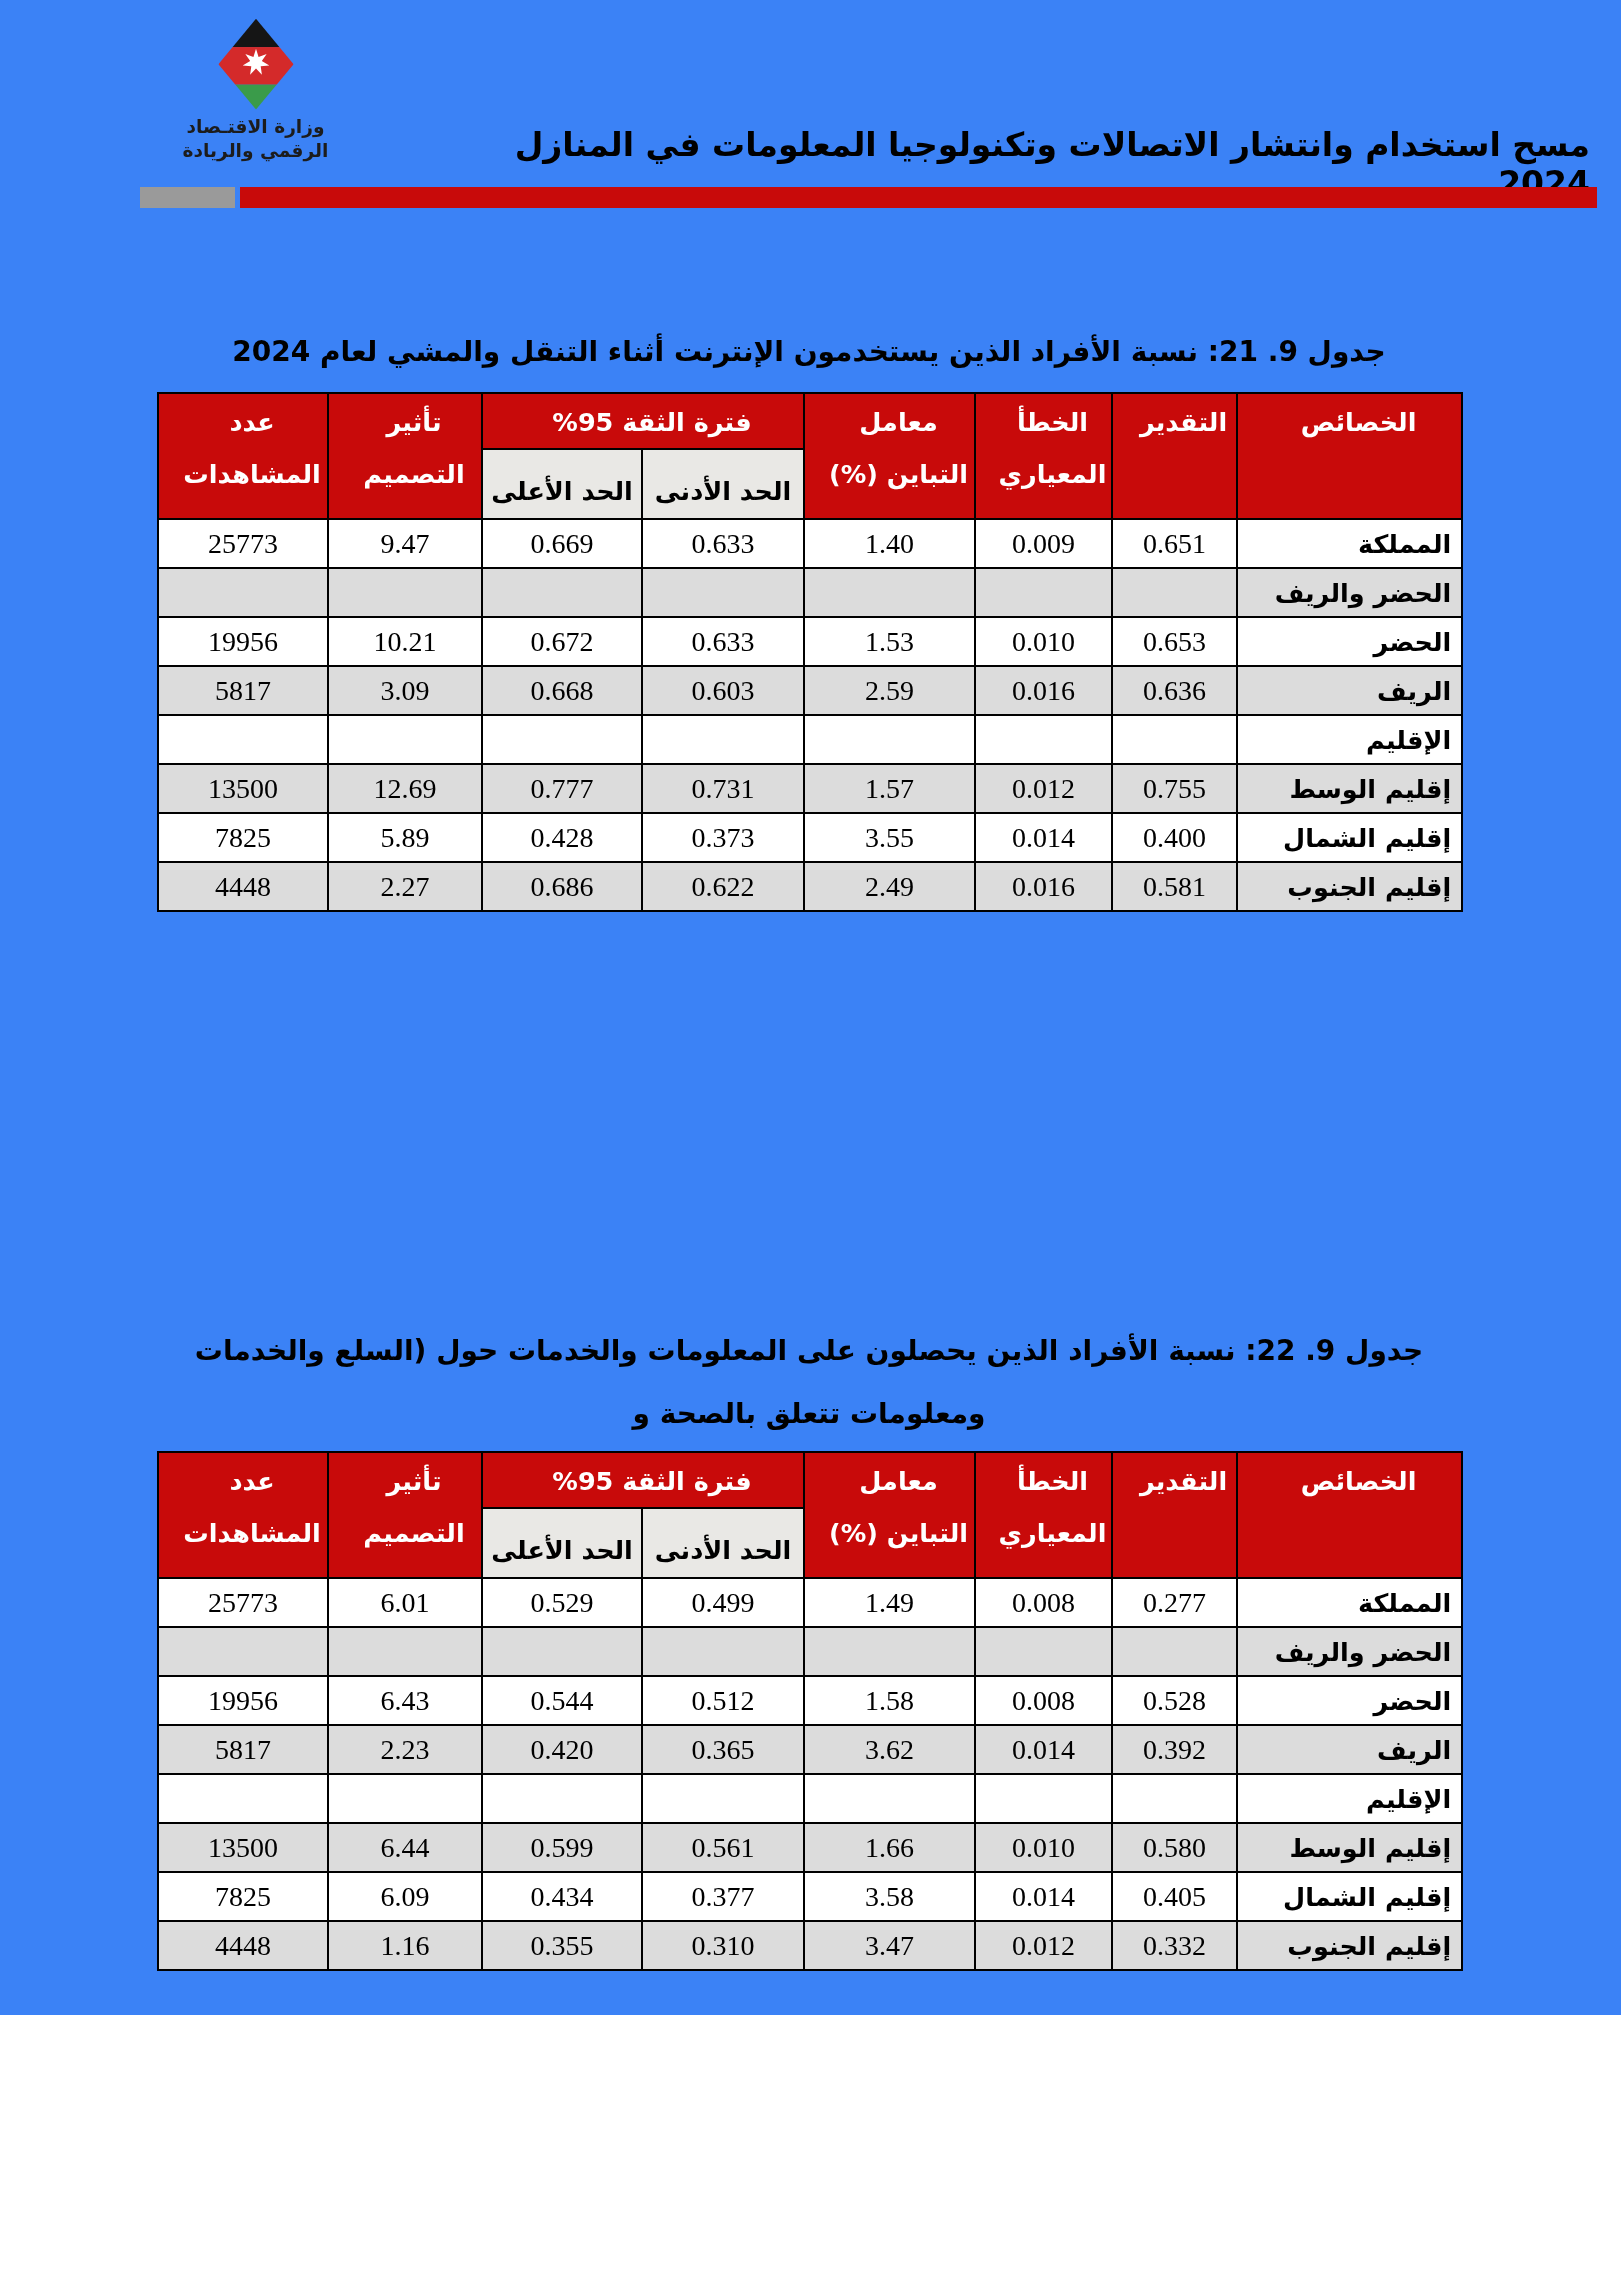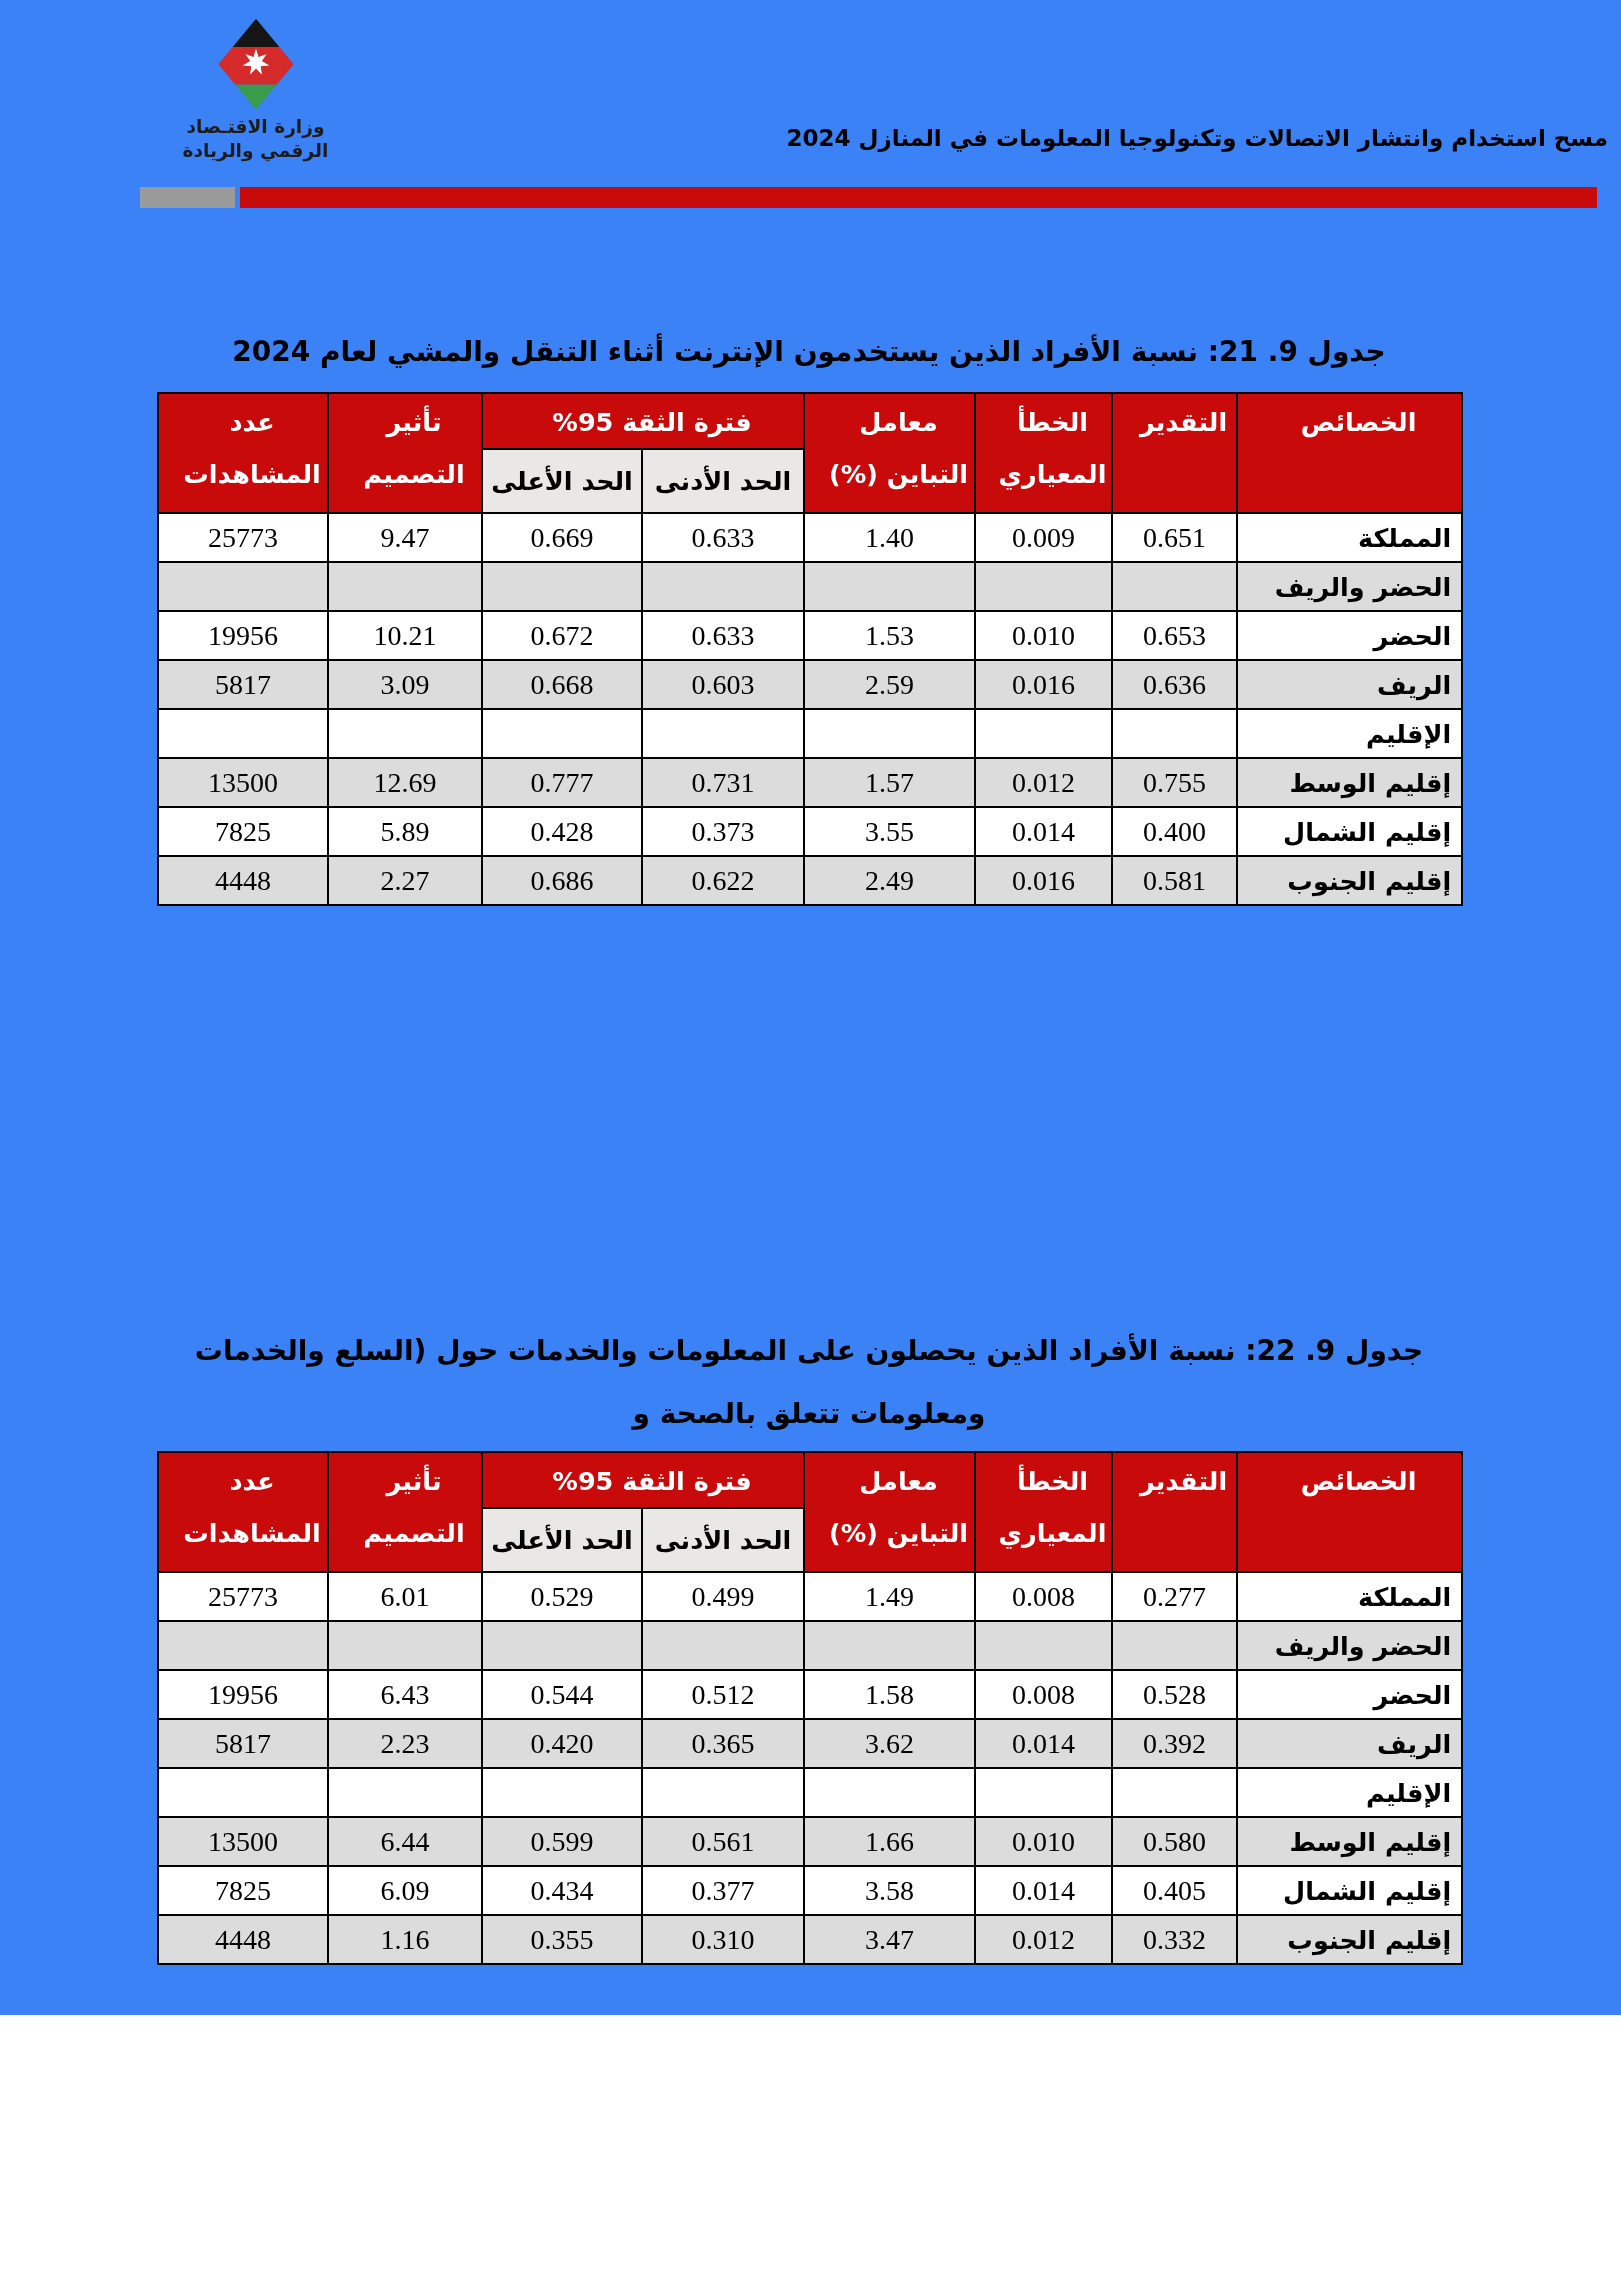--- a/index.html
+++ b/index.html
@@ -4,43 +4,43 @@
 <style>
   html,body{margin:0;padding:0;background:#fff;}
   .page{position:relative;width:1621px;height:2015px;background:#3b82f6;overflow:hidden;
         font-family:"DejaVu Sans",sans-serif;color:#000;}
 
   
   .logo-block{position:absolute;left:165px;top:17.6px;width:181px;text-align:center;}
   .logo-svg{display:block;margin:0 auto;}
   .ministry-name{font-weight:bold;font-size:18.6px;line-height:23.5px;color:#1c1c1c;margin-top:3.9px;
                  font-family:"DejaVu Sans",sans-serif;}
-  .doc-title{position:absolute;top:125px;right:13px;width:1176px;direction:rtl;
-             font-weight:bold;font-size:23px;font-family:"DejaVu Sans",sans-serif;color:#000;}
+  .doc-title{position:absolute;top:125px;right:31px;width:1176px;direction:rtl;
+             font-weight:bold;font-size:33px;font-family:"DejaVu Sans",sans-serif;color:#000;}
   .rule-gray{position:absolute;left:140px;top:187px;width:95px;height:20.6px;background:#9a9a9a;}
   .rule-red{position:absolute;left:240px;top:187px;width:1357px;height:20.6px;background:#c80a0a;}
 
   
   .tbl-title{position:absolute;left:157px;width:1304px;direction:rtl;text-align:center;
              font-weight:bold;font-size:28px;line-height:63px;font-family:"DejaVu Sans",sans-serif;}
   .t1-title{top:320px;}
   .t2-title{top:1319px;}
 
   
   .data-table{position:absolute;left:157px;width:1304px;border-collapse:collapse;direction:rtl;
               table-layout:fixed;border:2px solid #000;}
   .t1{top:392px;}
   .t2{top:1451px;}
   .data-table th,.data-table td{border-left:2px solid #000;border-right:2px solid #000;
               border-top:2.9px solid #000;border-bottom:2.9px solid #000;overflow:hidden;}
   .data-table th.main{background:#c80a0a;color:#fff;font-weight:bold;font-size:25.5px;
               text-align:center;vertical-align:top;line-height:52px;padding:2px 2px 0 20px;
               font-family:"DejaVu Sans",sans-serif;}
   .data-table th.sub{background:#e9e8e5;color:#000;font-weight:bold;font-size:25.5px;
-              text-align:center;vertical-align:top;line-height:51px;padding-top:6px;
+              text-align:center;vertical-align:top;line-height:51px;padding-top:16px;
               font-family:"DejaVu Sans",sans-serif;}
   .data-table tr.hrow1{height:54px;}
   .data-table tr.hrow2{height:64px;}
   .data-table tbody tr{height:49px;}
   .data-table tbody td{font-family:"Liberation Serif","DejaVu Serif",serif;font-size:28px;
               text-align:center;vertical-align:middle;padding:0;background:#fff;}
   .data-table tbody td.lbl{font-family:"DejaVu Sans",sans-serif;font-weight:bold;font-size:25.5px;
               text-align:start;padding:0 9.8px;}
   .data-table tbody tr.shade td{background:#dcdcdc;}
 

